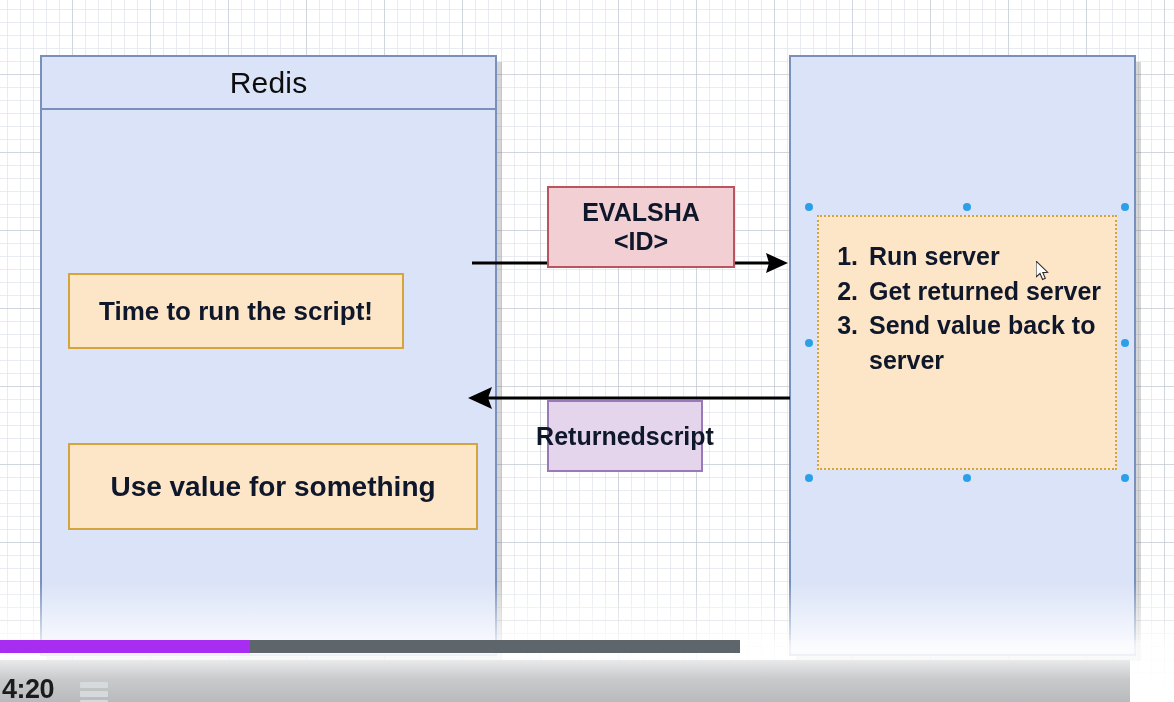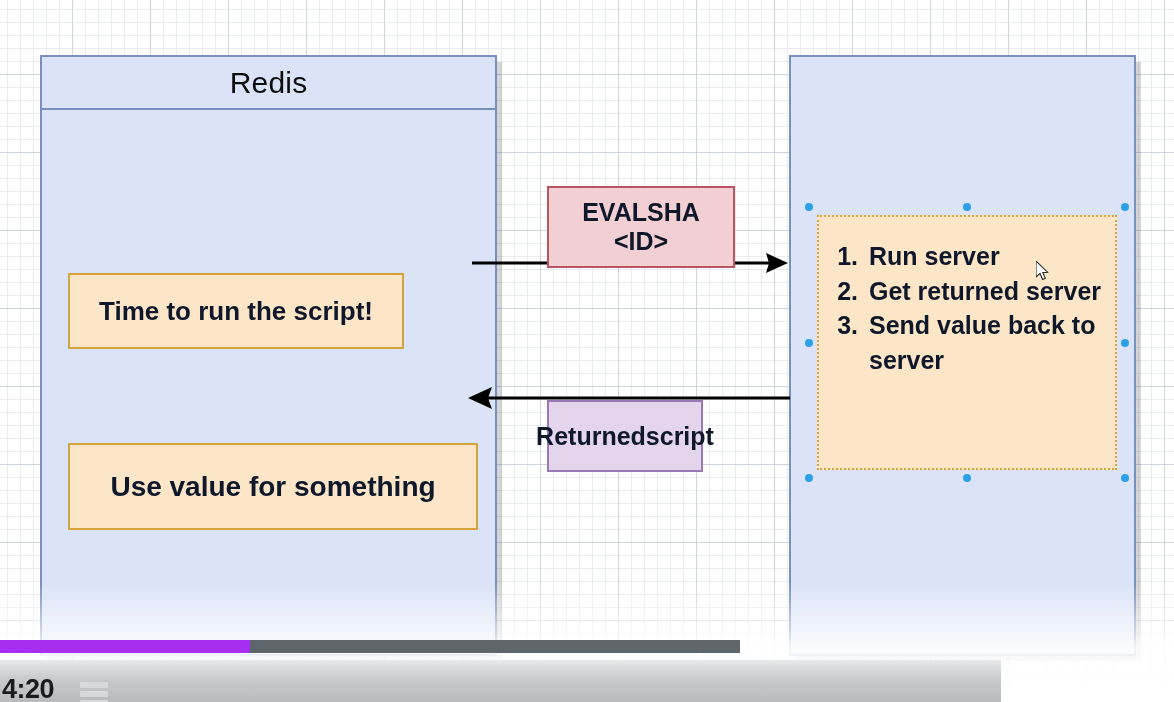--- a/index.html
+++ b/index.html
@@ -156,21 +156,21 @@
   }
   #played-bar {
     position: absolute;
     left: 0; top: 0; height: 13px;
     width: 250px;
     background: #a72ef0;
   }
   #player-bottom {
     position: absolute;
     left: 0; top: 660px;
-    width: 1001px; height: 42px;
+    width: 1130px; height: 42px;
     background: linear-gradient(to bottom, #e9eaec 0%, #c9cacc 45%, #b9babd 100%);
     overflow: hidden;
   }
   #time-label {
     position: absolute;
     left: 2px; top: 14px;
     font-size: 27px;
     font-weight: bold;
     color: #1b1b1b;
     letter-spacing: -0.5px;

